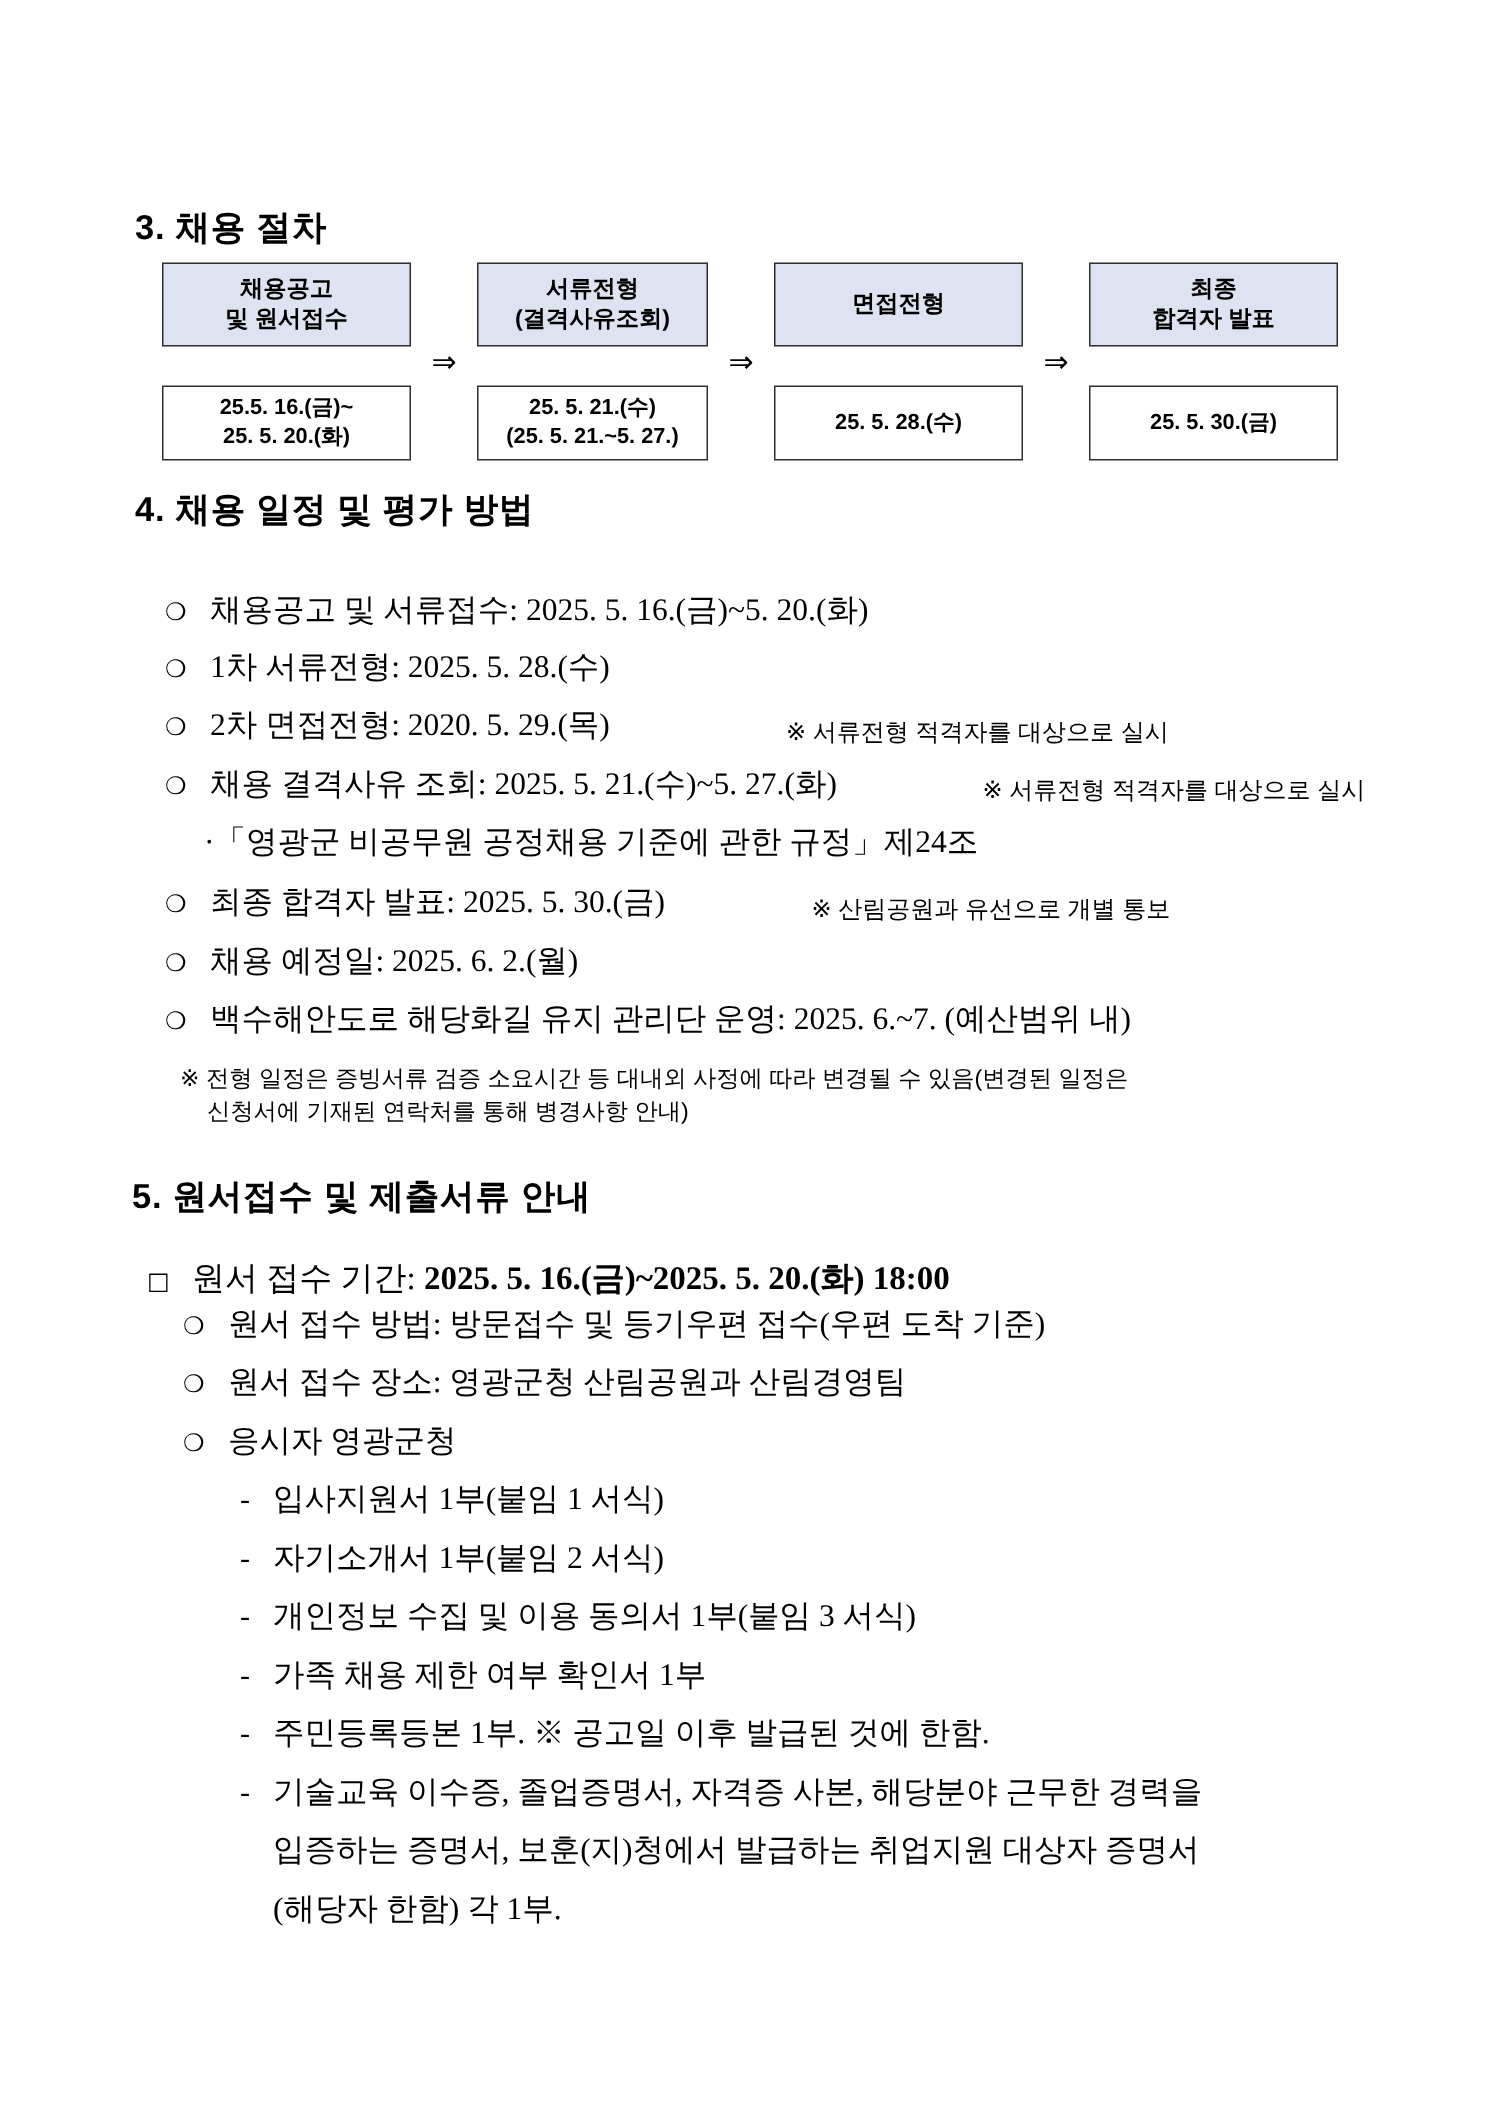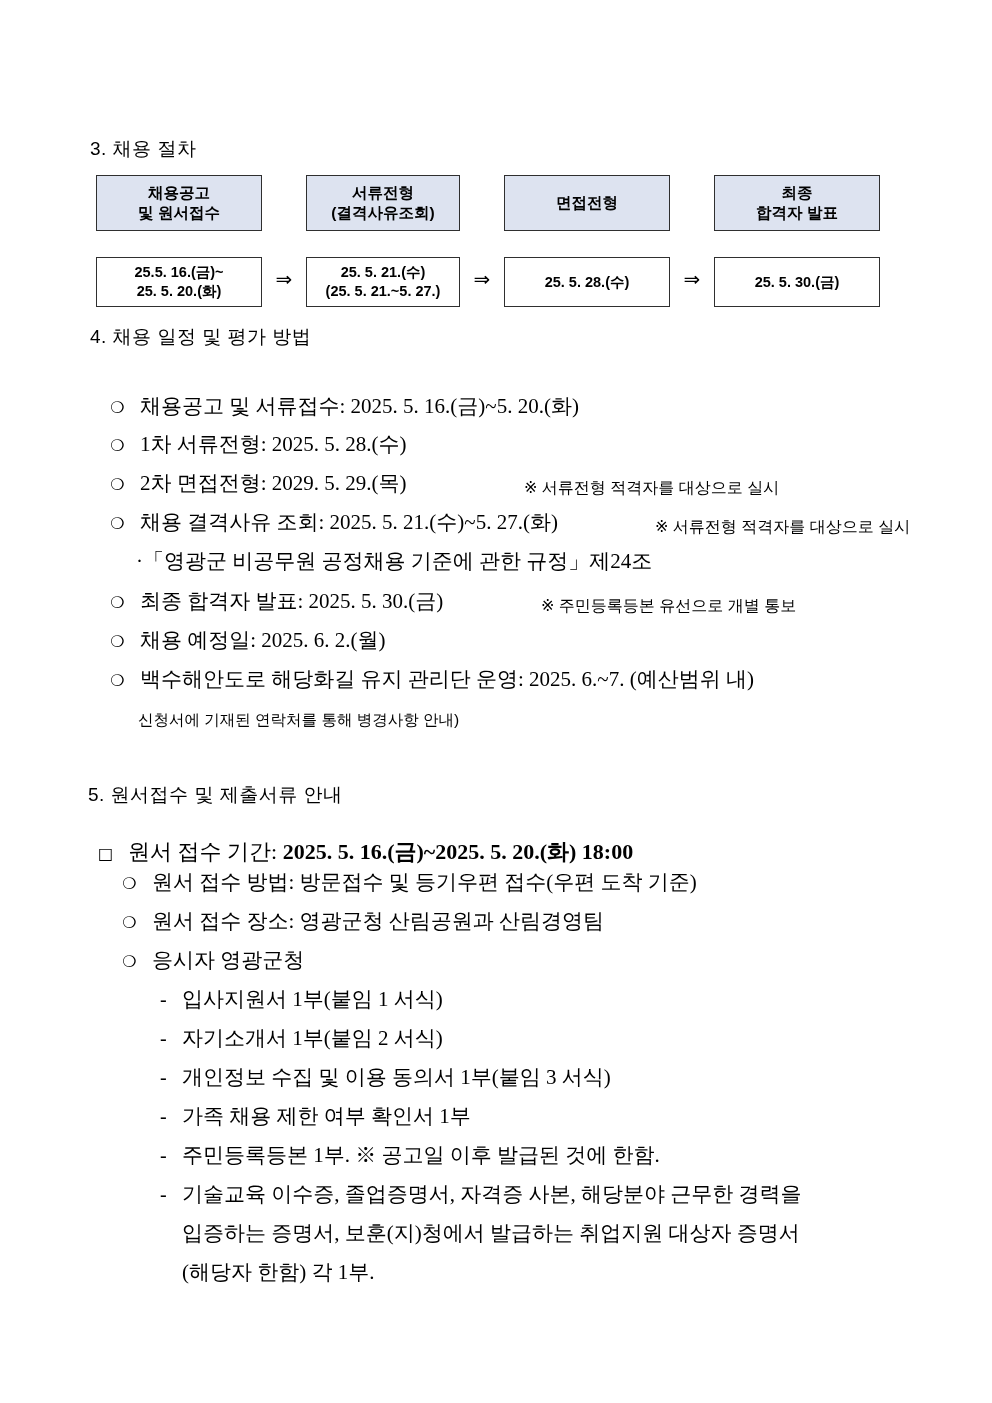--- a/index.html
+++ b/index.html
@@ -19,33 +19,33 @@
     position: absolute;
     left: 0; top: 0;
     width: 992px;
     height: 1403px;
     padding: 0;
   }
 
   
   .section-heading {
     font-family: "Liberation Sans", "DejaVu Sans", sans-serif;
-    font-weight: normal;
-    font-size: 19px;
+    font-weight: bold;
+    font-size: 23px;
     letter-spacing: 0.5px;
   }
 
   
   .flow {
     position: absolute;
-    left: 96px;
+    left: 108px;
     top: 175px;
     width: 820px;
     display: flex;
-    align-items: flex-end;
+    align-items: center;
   }
   .flow-col {
     display: flex;
     flex-direction: column;
     align-items: stretch;
   }
   .flow-box {
     border: 1.5px solid #2f2f2f;
     background: #dde3f0;
     text-align: center;
@@ -189,49 +189,50 @@
     <span class="txt">채용공고 및 서류접수: 2025. 5. 16.(금)~5. 20.(화)</span>
   </div>
 
   <div class="li body-text" style="left:110px; top:434px;">
     <span class="marker">❍</span>
     <span class="txt">1차 서류전형: 2025. 5. 28.(수)</span>
   </div>
 
   <div class="li body-text" style="left:110px; top:473px;">
     <span class="marker">❍</span>
-    <span class="txt">2차 면접전형: 2029. 5. 29.(목)</span>
+    <span class="txt">2차 면접전형: 2020. 5. 29.(목)</span>
   </div>
   <div class="small-note" style="position:absolute; left:524px; top:478px;">※ 서류전형 적격자를 대상으로 실시</div>
 
   <div class="li body-text" style="left:110px; top:512px;">
     <span class="marker">❍</span>
     <span class="txt">채용 결격사유 조회: 2025. 5. 21.(수)~5. 27.(화)</span>
   </div>
   <div class="small-note" style="position:absolute; left:655px; top:517px;">※ 서류전형 적격자를 대상으로 실시</div>
 
   <div class="body-text" style="position:absolute; left:136px; top:551px;">·「영광군 비공무원 공정채용 기준에 관한 규정」제24조</div>
 
   <div class="li body-text" style="left:110px; top:591px;">
     <span class="marker">❍</span>
     <span class="txt">최종 합격자 발표: 2025. 5. 30.(금)</span>
   </div>
-  <div class="small-note" style="position:absolute; left:541px; top:596px;">※ 주민등록등본 유선으로 개별 통보</div>
+  <div class="small-note" style="position:absolute; left:541px; top:596px;">※ 산림공원과 유선으로 개별 통보</div>
 
   <div class="li body-text" style="left:110px; top:630px;">
     <span class="marker">❍</span>
     <span class="txt">채용 예정일: 2025. 6. 2.(월)</span>
   </div>
 
   <div class="li body-text" style="left:110px; top:669px;">
     <span class="marker">❍</span>
     <span class="txt">백수해안도로 해당화길 유지 관리단 운영: 2025. 6.~7. (예산범위 내)</span>
   </div>
 
   <div class="note-sans" style="position:absolute; left:120px; top:709px; width:800px;">
+    <div>※ 전형 일정은 증빙서류 검증 소요시간 등 대내외 사정에 따라 변경될 수 있음(변경된 일정은</div>
     <div style="padding-left:18px;">신청서에 기재된 연락처를 통해 병경사항 안내)</div>
   </div>
 
   <div class="section-heading" style="position:absolute; left:88px; top:782px;">5. 원서접수 및 제출서류 안내</div>
 
   <div class="li" style="left:98px; top:826px; font-size:22px;">
     <span class="marker">□</span>
     <span class="txt">원서 접수 기간: </span>
     <span class="txt bold">2025. 5. 16.(금)~2025. 5. 20.(화) 18:00</span>
   </div>

